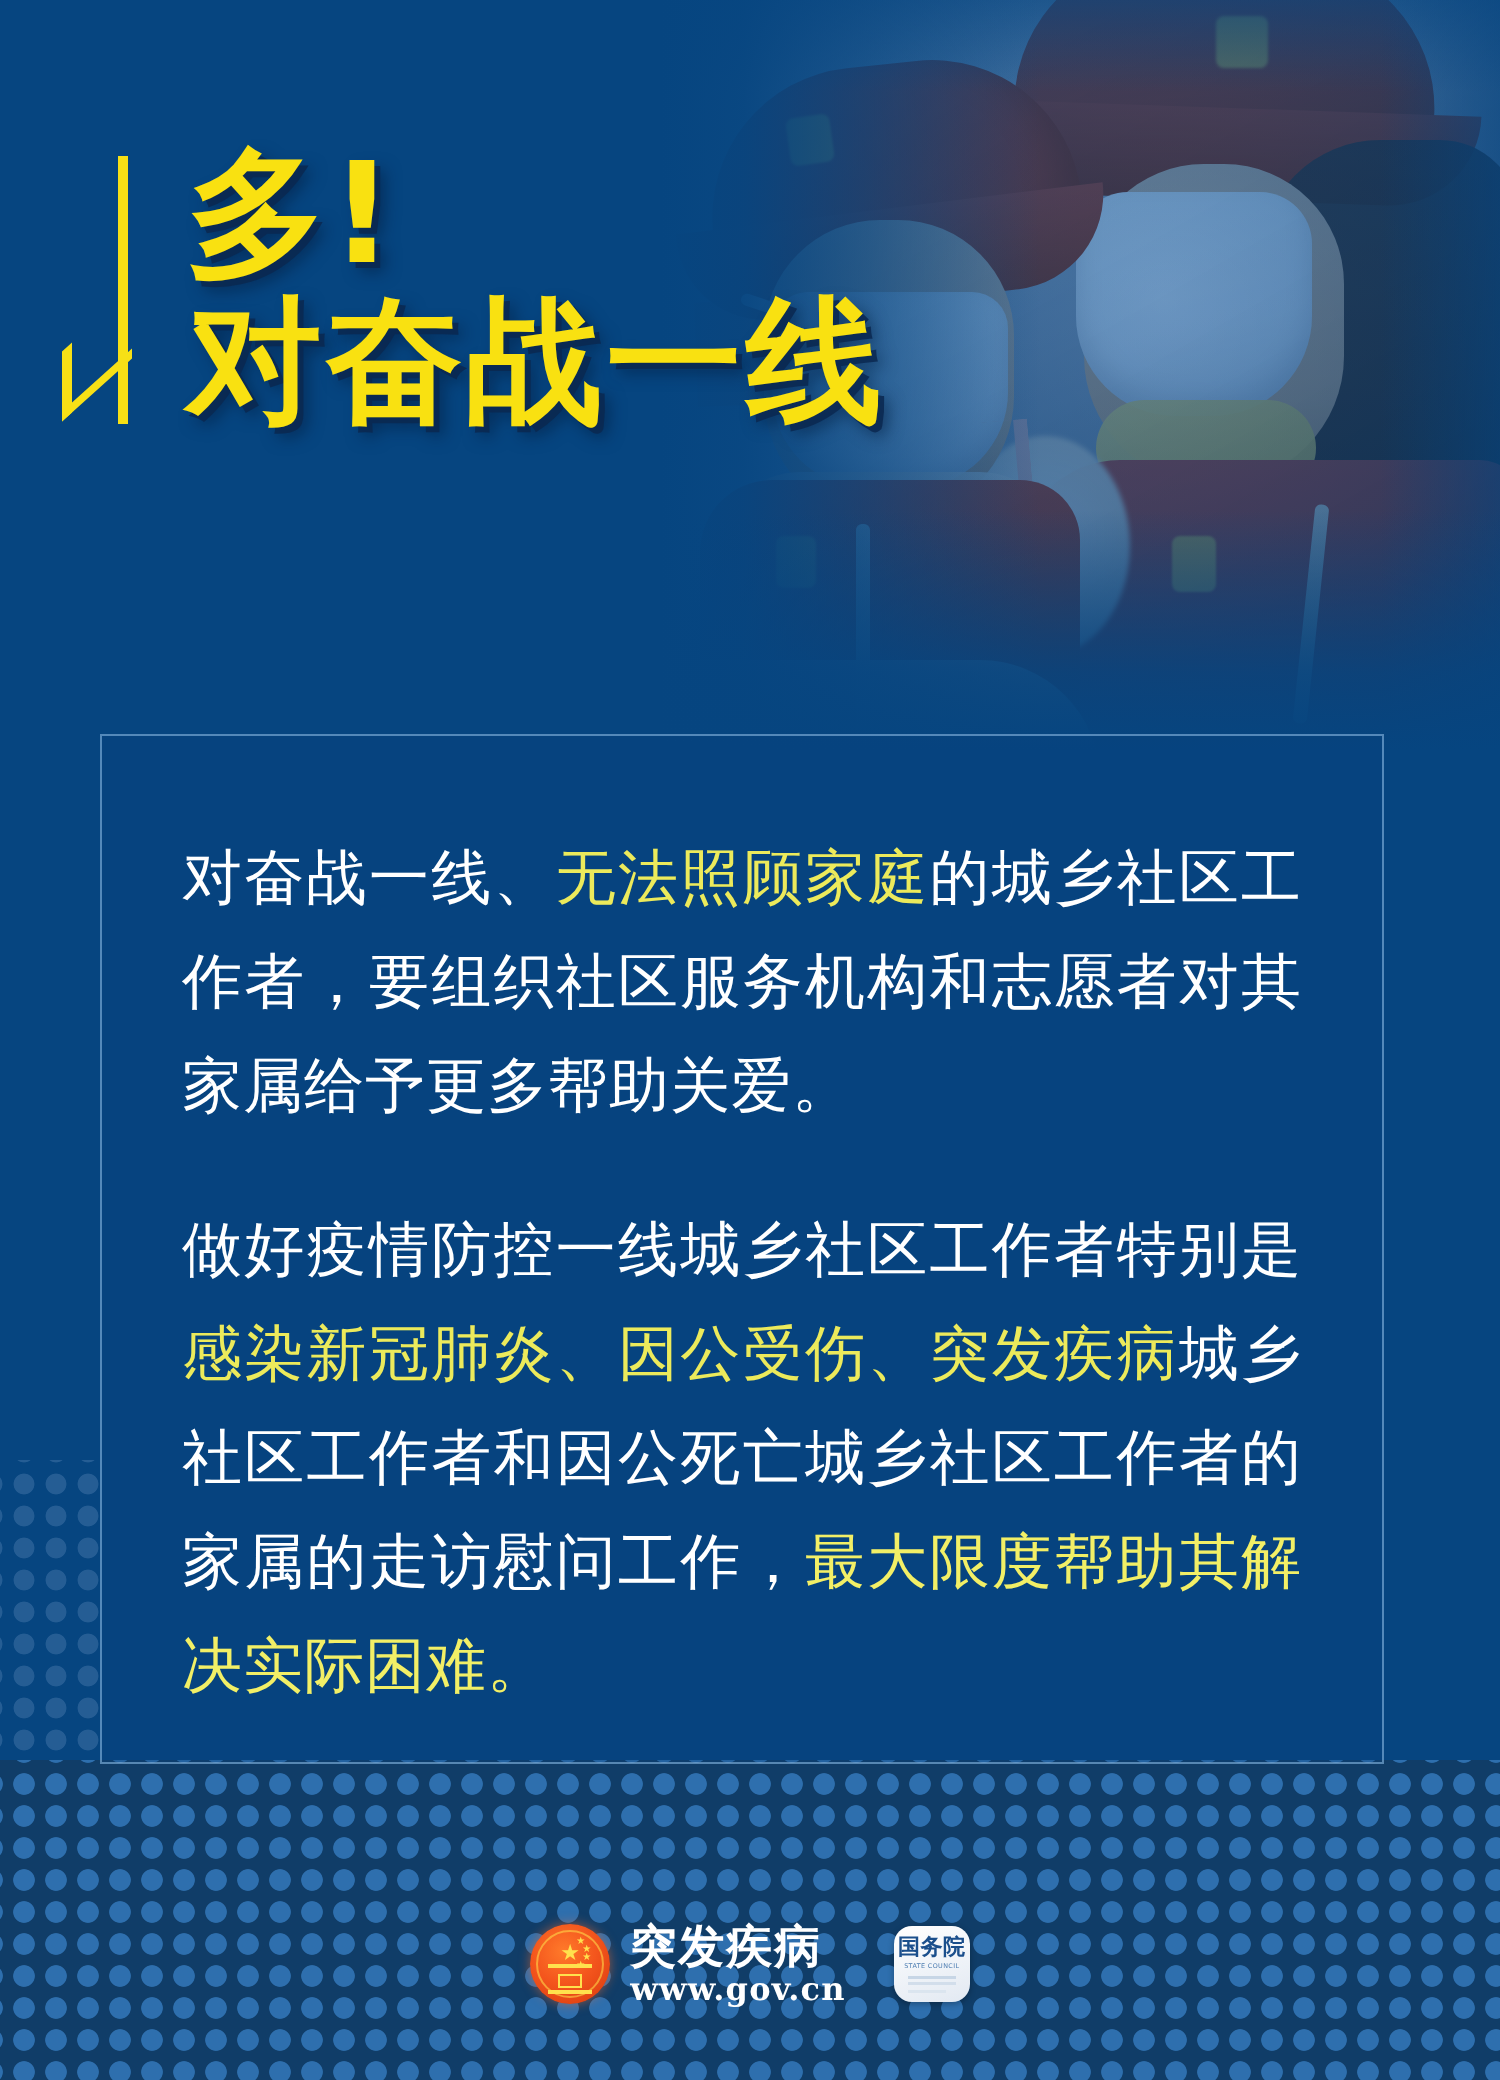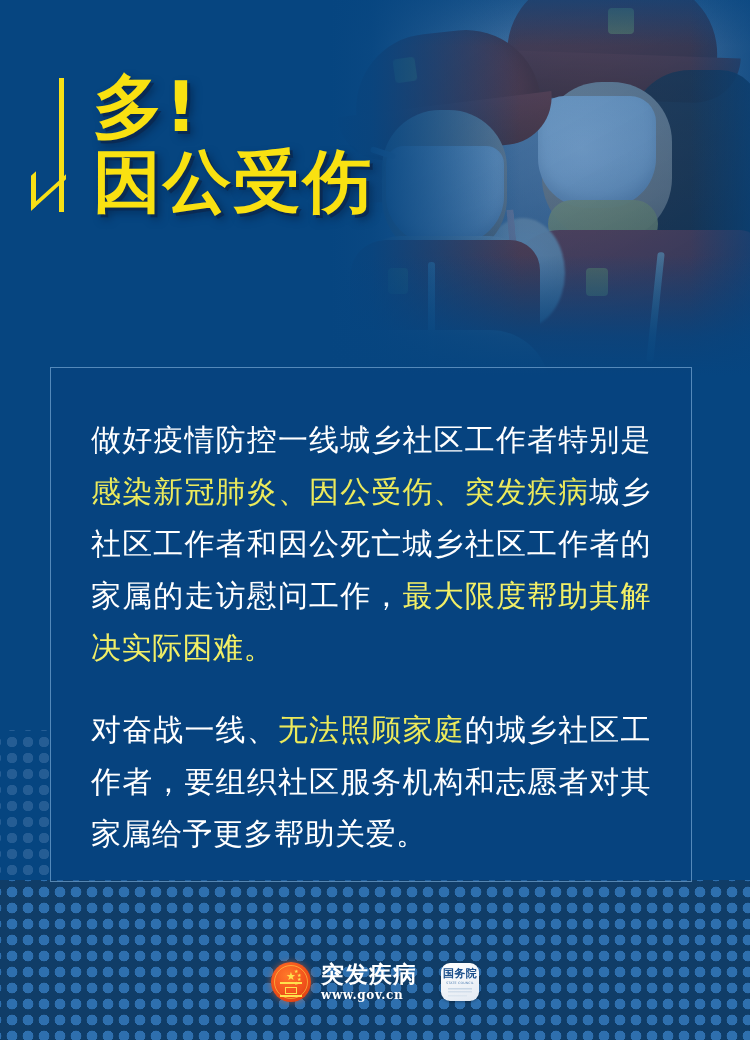--- a/index.html
+++ b/index.html
@@ -410,21 +410,21 @@
   .brand-text { display: flex; flex-direction: column; gap: 1px; }
   .brand-name {
     font-size: 23px;
     font-weight: 700;
     color: #ffffff;
     letter-spacing: 1px;
     line-height: 25px;
   }
   .brand-url {
     font-family: "DejaVu Serif", "Liberation Serif", serif;
-    font-size: 12px;
+    font-size: 16px;
     font-weight: 700;
     color: #ffffff;
     letter-spacing: .6px;
     line-height: 14px;
   }
   .app {
     display: flex;
     align-items: center;
     gap: 12px;
   }
@@ -516,33 +516,33 @@
     </div>
   </div>
 
   <div class="headline">
     <div class="bracket">
       <div class="stem"></div>
       <div class="notch"></div>
     </div>
     <div class="titles">
       <div class="title-line">多!</div>
-      <div class="title-line sub">因公受伤</div>
+      <div class="title-line sub">对奋战一线</div>
     </div>
   </div>
 
   <div class="card">
     <div class="card-inner">
 
       <p class="para">
+        <span>对奋战一线、</span><span class="hl">无法照顾家庭</span><span>的城乡社区工作者，要组织社区服务机构和志愿者对其家属给予更多帮助关爱。</span>
+      </p>
+
+      <p class="para">
         <span>做好疫情防控一线城乡社区工作者特别是</span><span class="hl">感染新冠肺炎、因公受伤、突发疾病</span><span>城乡社区工作者和因公死亡城乡社区工作者的家属的走访慰问工作，</span><span class="hl-y">最大限度帮助其解决实际困难。</span>
-      </p>
-
-      <p class="para">
-        <span>对奋战一线、</span><span class="hl">无法照顾家庭</span><span>的城乡社区工作者，要组织社区服务机构和志愿者对其家属给予更多帮助关爱。</span>
       </p>
 
     </div>
   </div>
 
   <div class="footer">
 
     <div class="brand">
       <div class="emblem">
         <div class="ring"></div>

